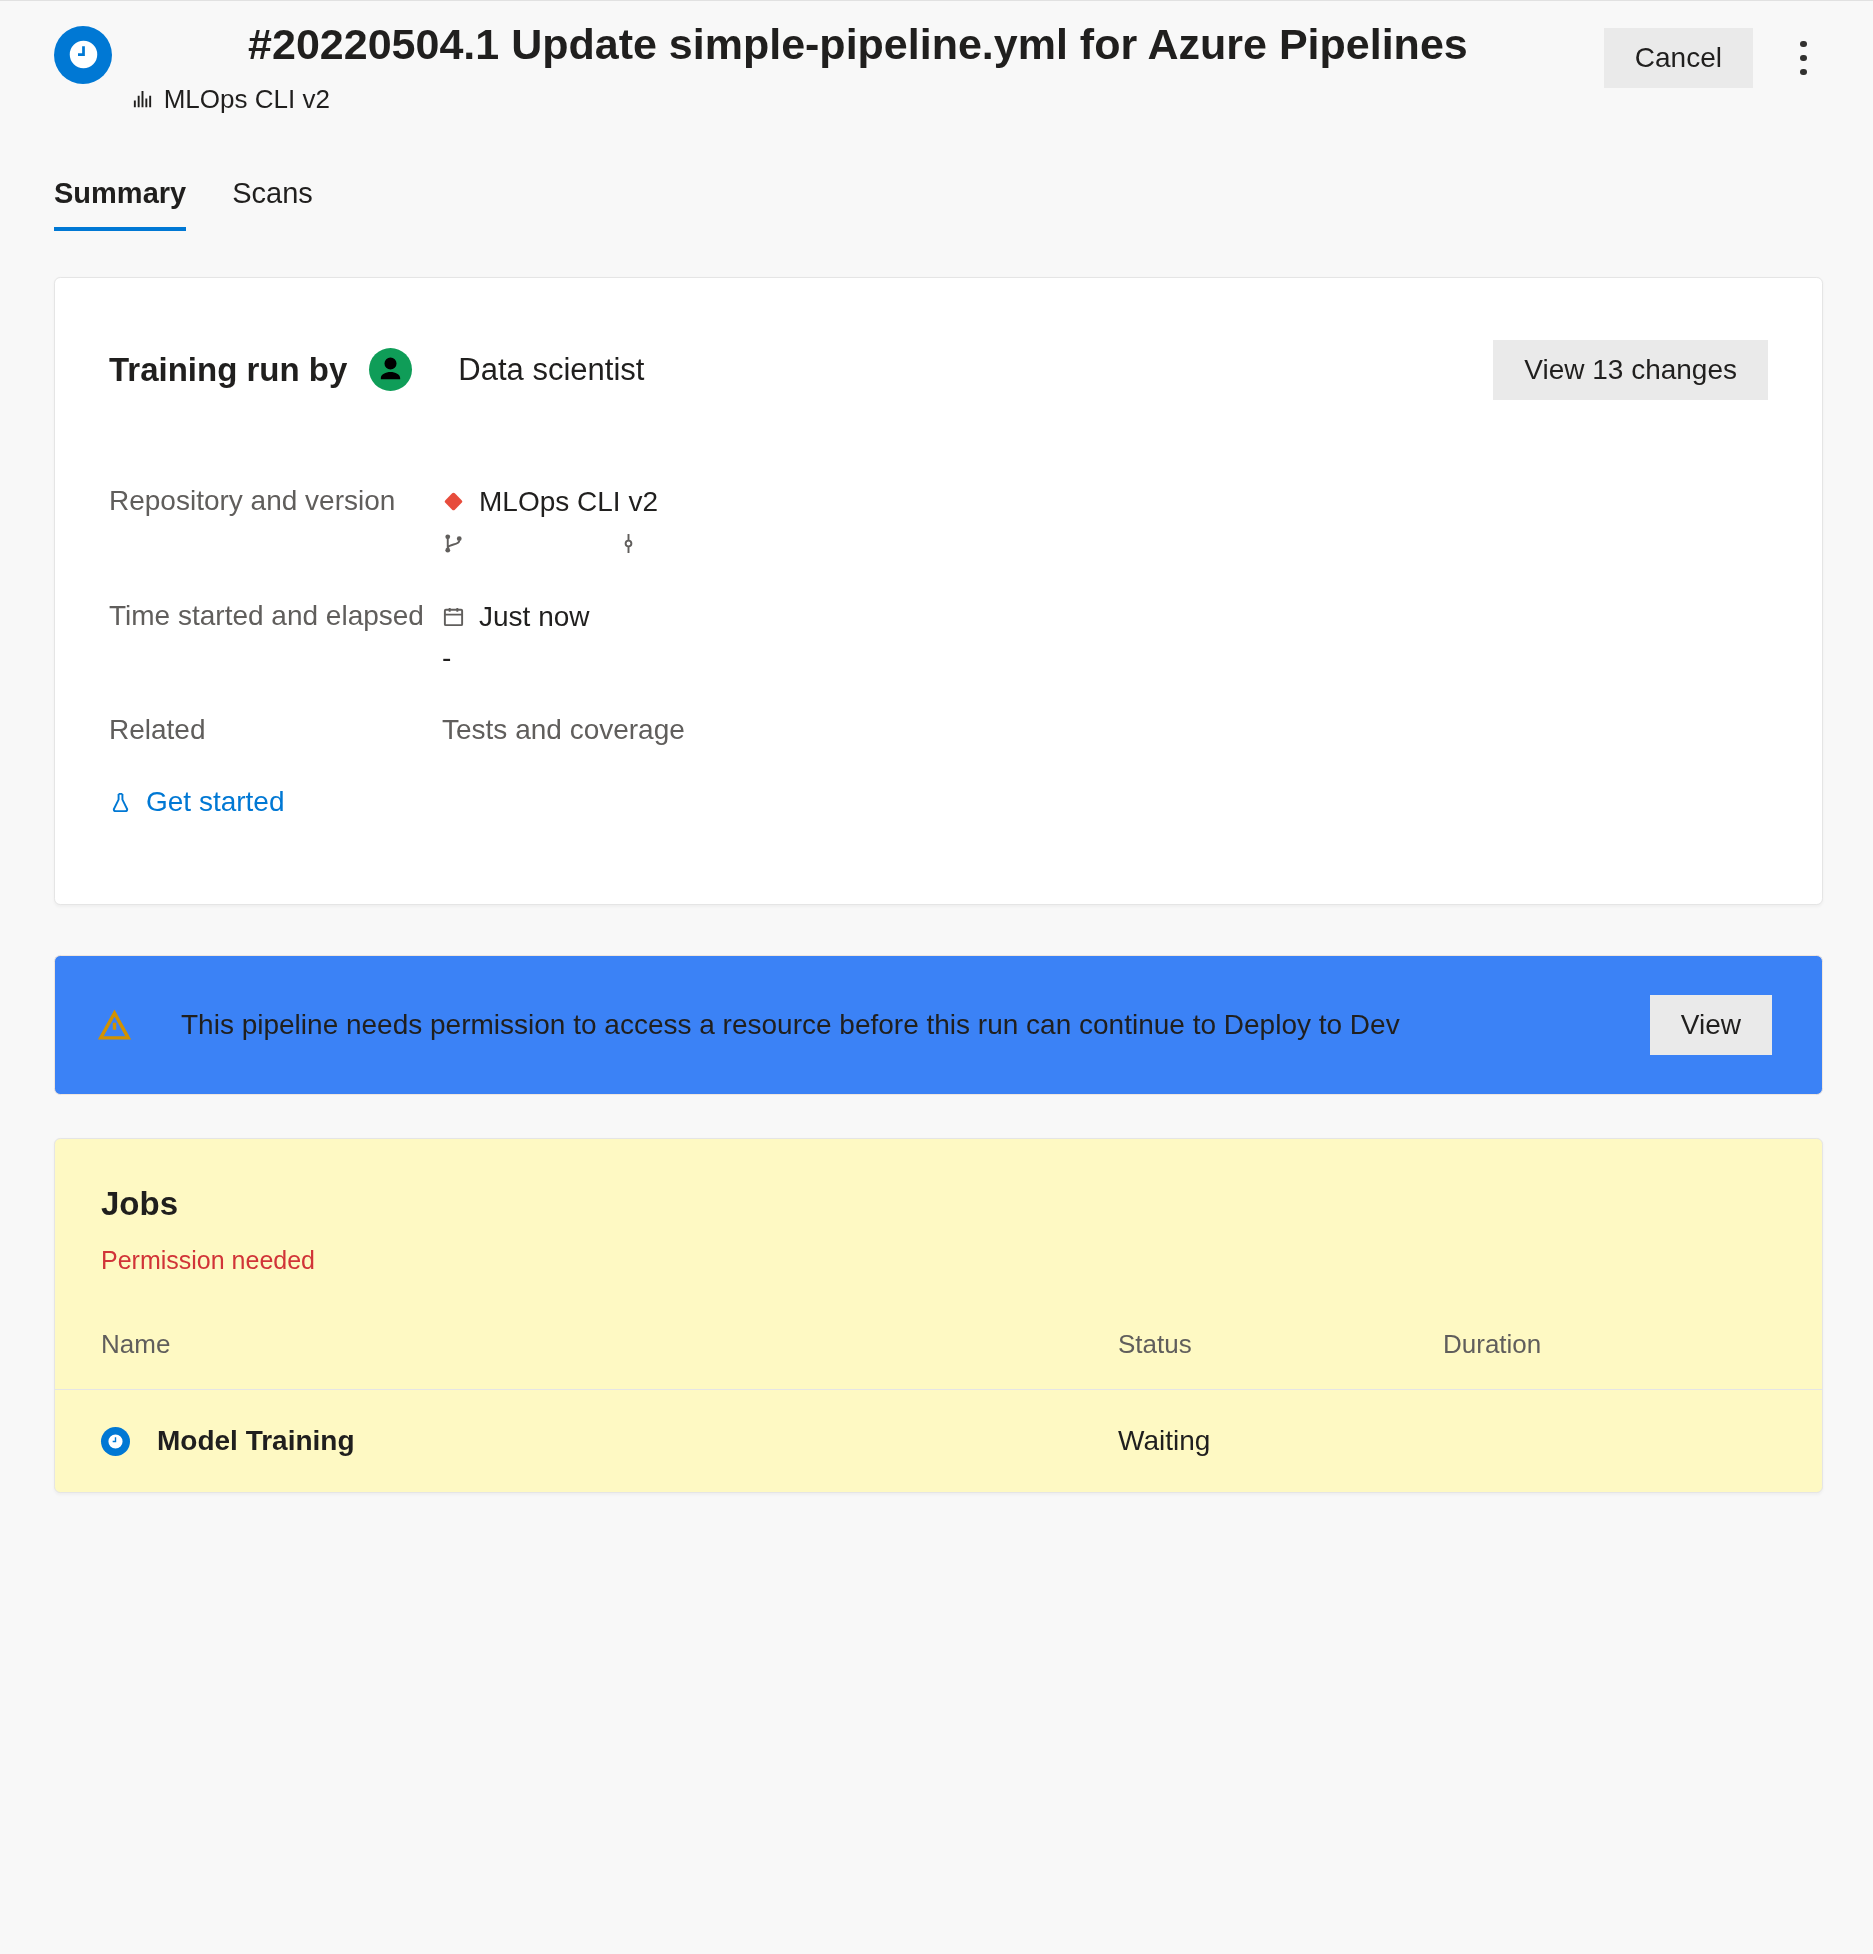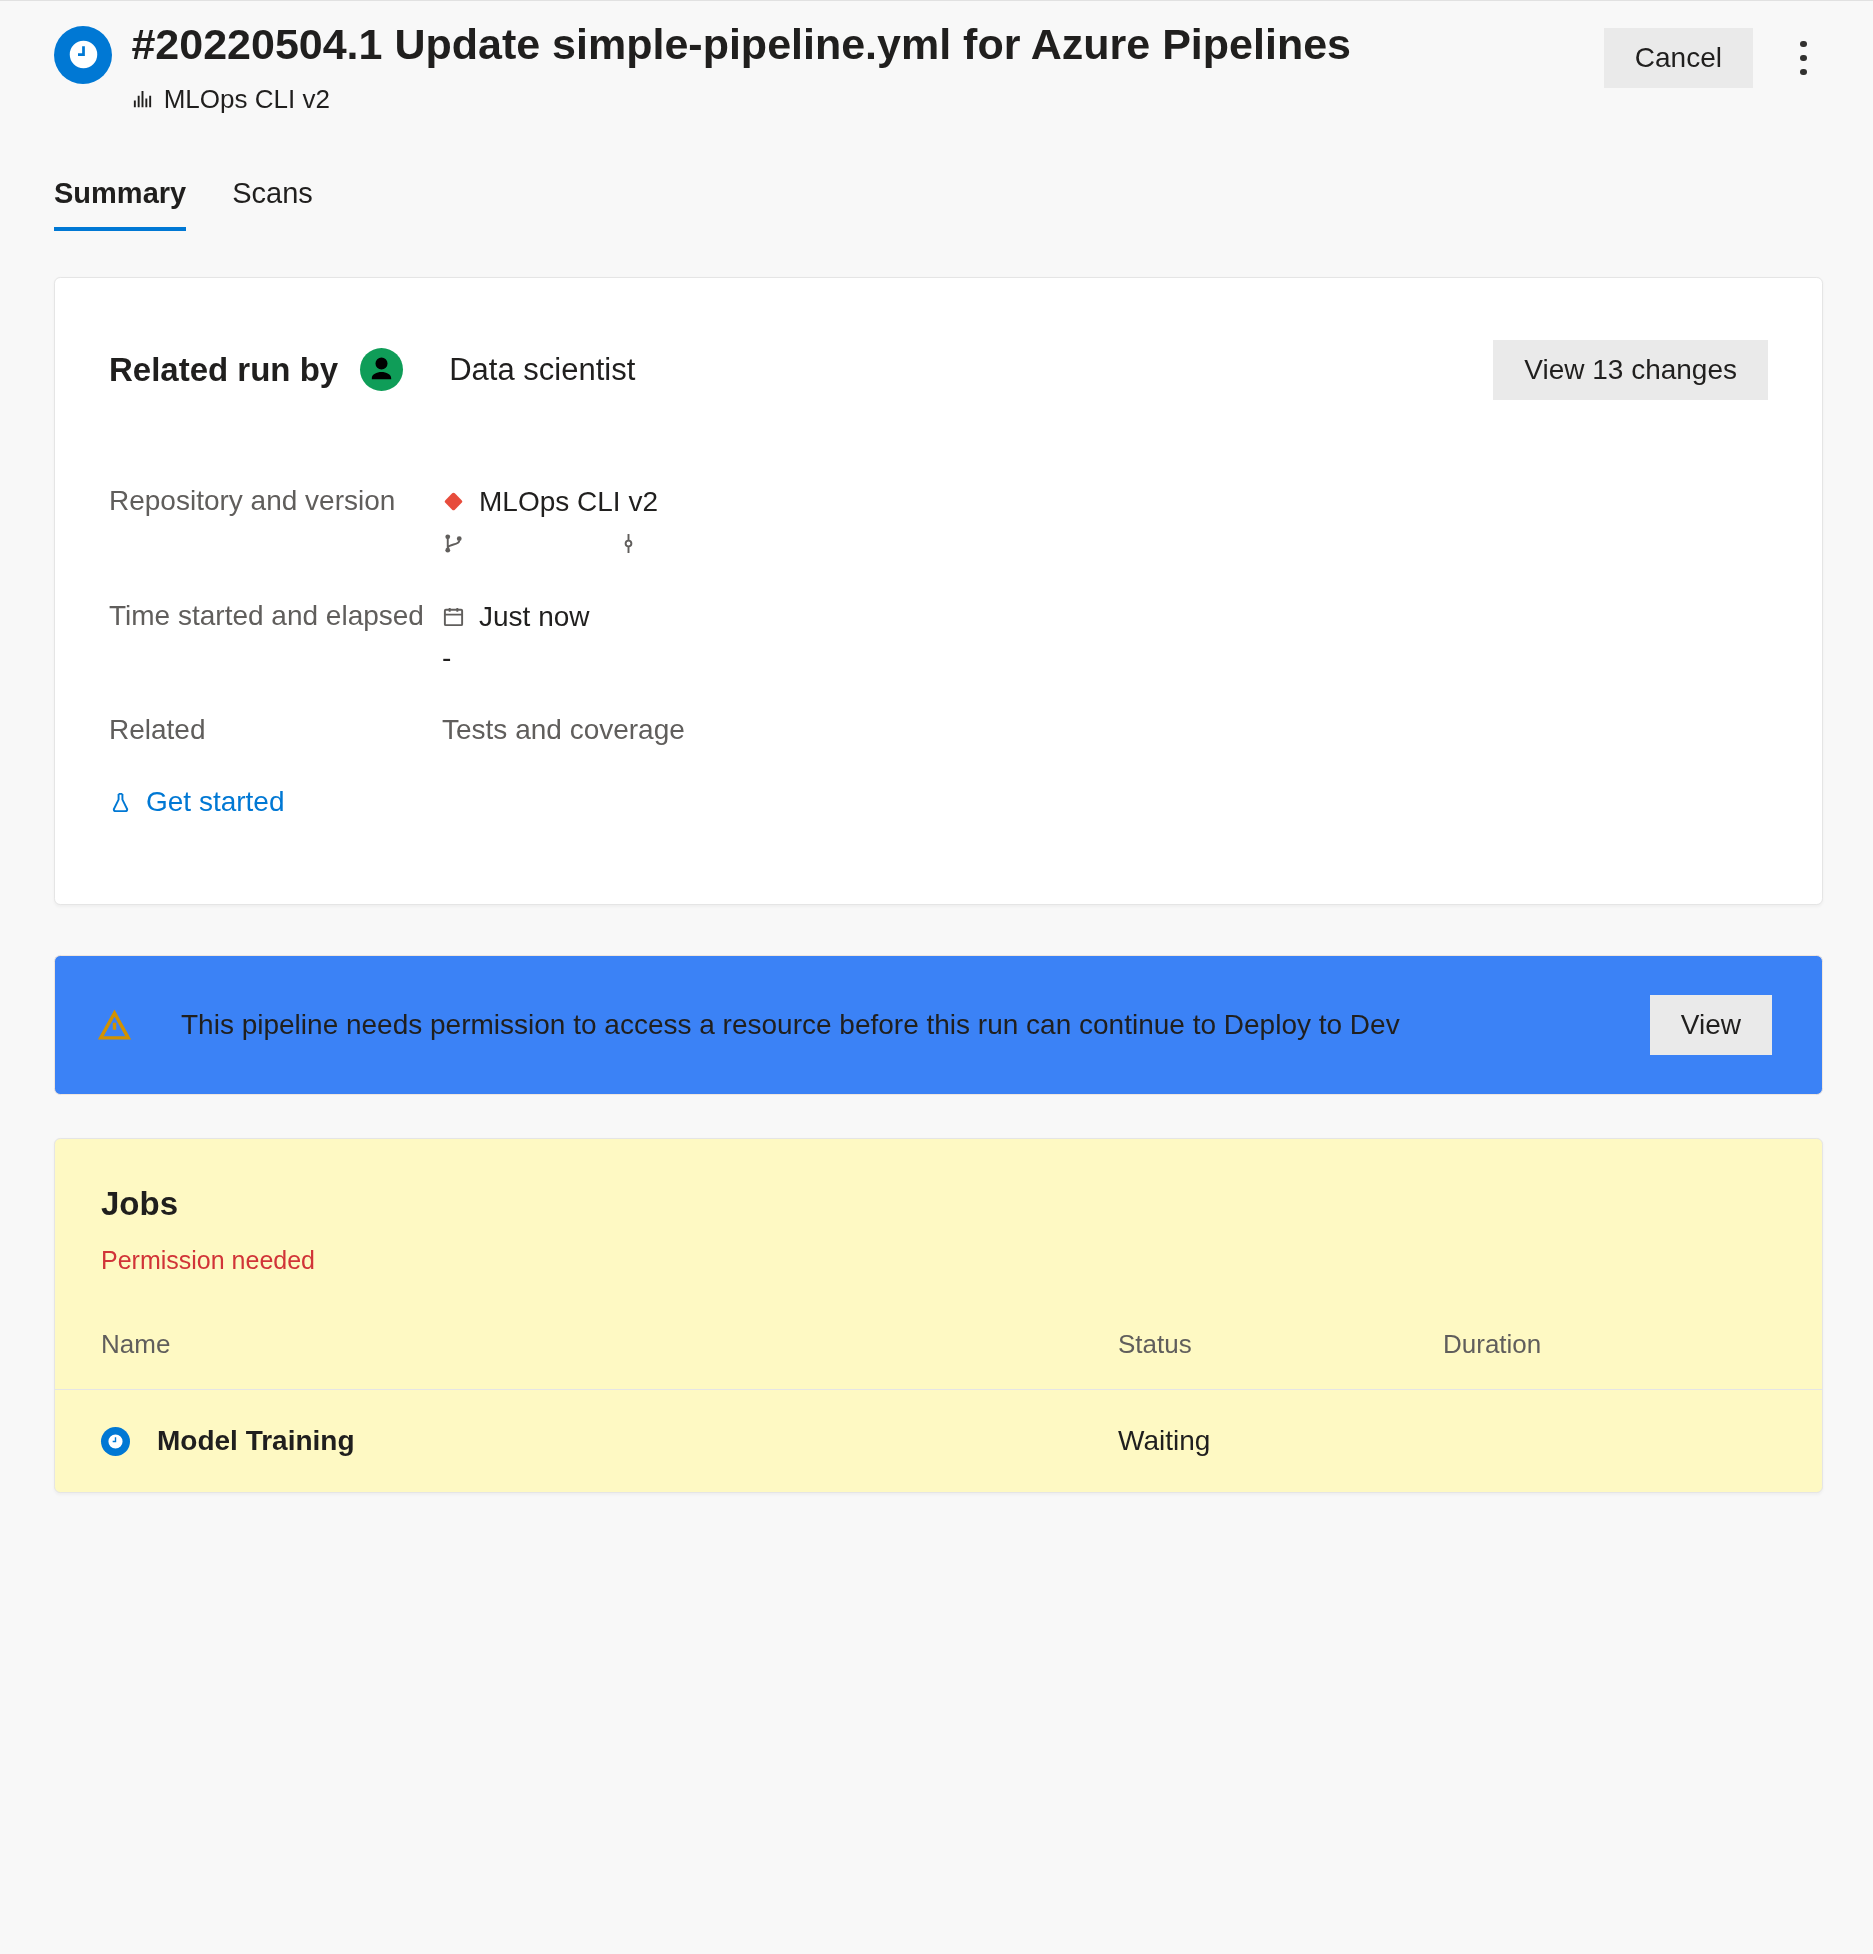--- a/index.html
+++ b/index.html
@@ -12,21 +12,21 @@
   }
   .page { padding: 15.5px 50px 15.5px 54px; border-top: 1.5px solid #e1e1e1; }
 
   .header-row { display: flex; align-items: flex-start; gap: 19.4px; }
   .status-circle {
     width: 58px; height: 58px; border-radius: 50%;
     background: #0078d4; display: flex; align-items: center; justify-content: center;
     flex-shrink: 0; margin-top: 9.3px;
   }
   .status-circle svg { width: 33px; height: 33px; fill: #fff; }
-  .title-block { flex: 1; }
+  .title-block { flex: 1; text-align: center; }
   h1.title { font-size: 43px; font-weight: 600; line-height: 1.3; }
   .sub-line { margin-top: 11.6px; display:flex; align-items:center; gap:9.3px; font-size: 26px; color:#201f1e; }
   .sub-line svg { width:23px; height:23px; fill:#201f1e; }
   .header-actions { display:flex; align-items:center; gap:31px; margin-top:11.6px; }
   .btn {
     background:#eaeaea; border:none; font-size:28px; font-weight:400;
     padding: 14px 31px; cursor:pointer; color:#201f1e;
   }
   .kebab { width:39px; height:46px; display:flex; flex-direction:column; justify-content:center; align-items:center; gap:7.7px; cursor:pointer; }
   .kebab span { width:6.2px; height:6.2px; background:#323130; border-radius:50%; }
@@ -112,21 +112,21 @@
 
   <div class="tabs">
     <div class="tab active">Summary</div>
     <div class="tab">Scans</div>
   </div>
 
   <div class="card">
     <div class="card-inner">
       <div class="runby-row">
         <div class="runby-left">
-          <span class="runby-label">Related run by</span>
+          <span class="runby-label">Training run by</span>
           <span class="avatar">
             <svg viewBox="0 0 24 24">
                 <path d="M12 12a5 5 0 1 0-5-5 5 5 0 0 0 5 5zm0 2c-4 0-8 2-8 5v1h16v-1c0-3-4-5-8-5z"></path>
               </svg>
           </span>
           <span class="runby-name">Data scientist</span>
         </div>
         <button class="btn">View 13 changes</button>
       </div>
 

